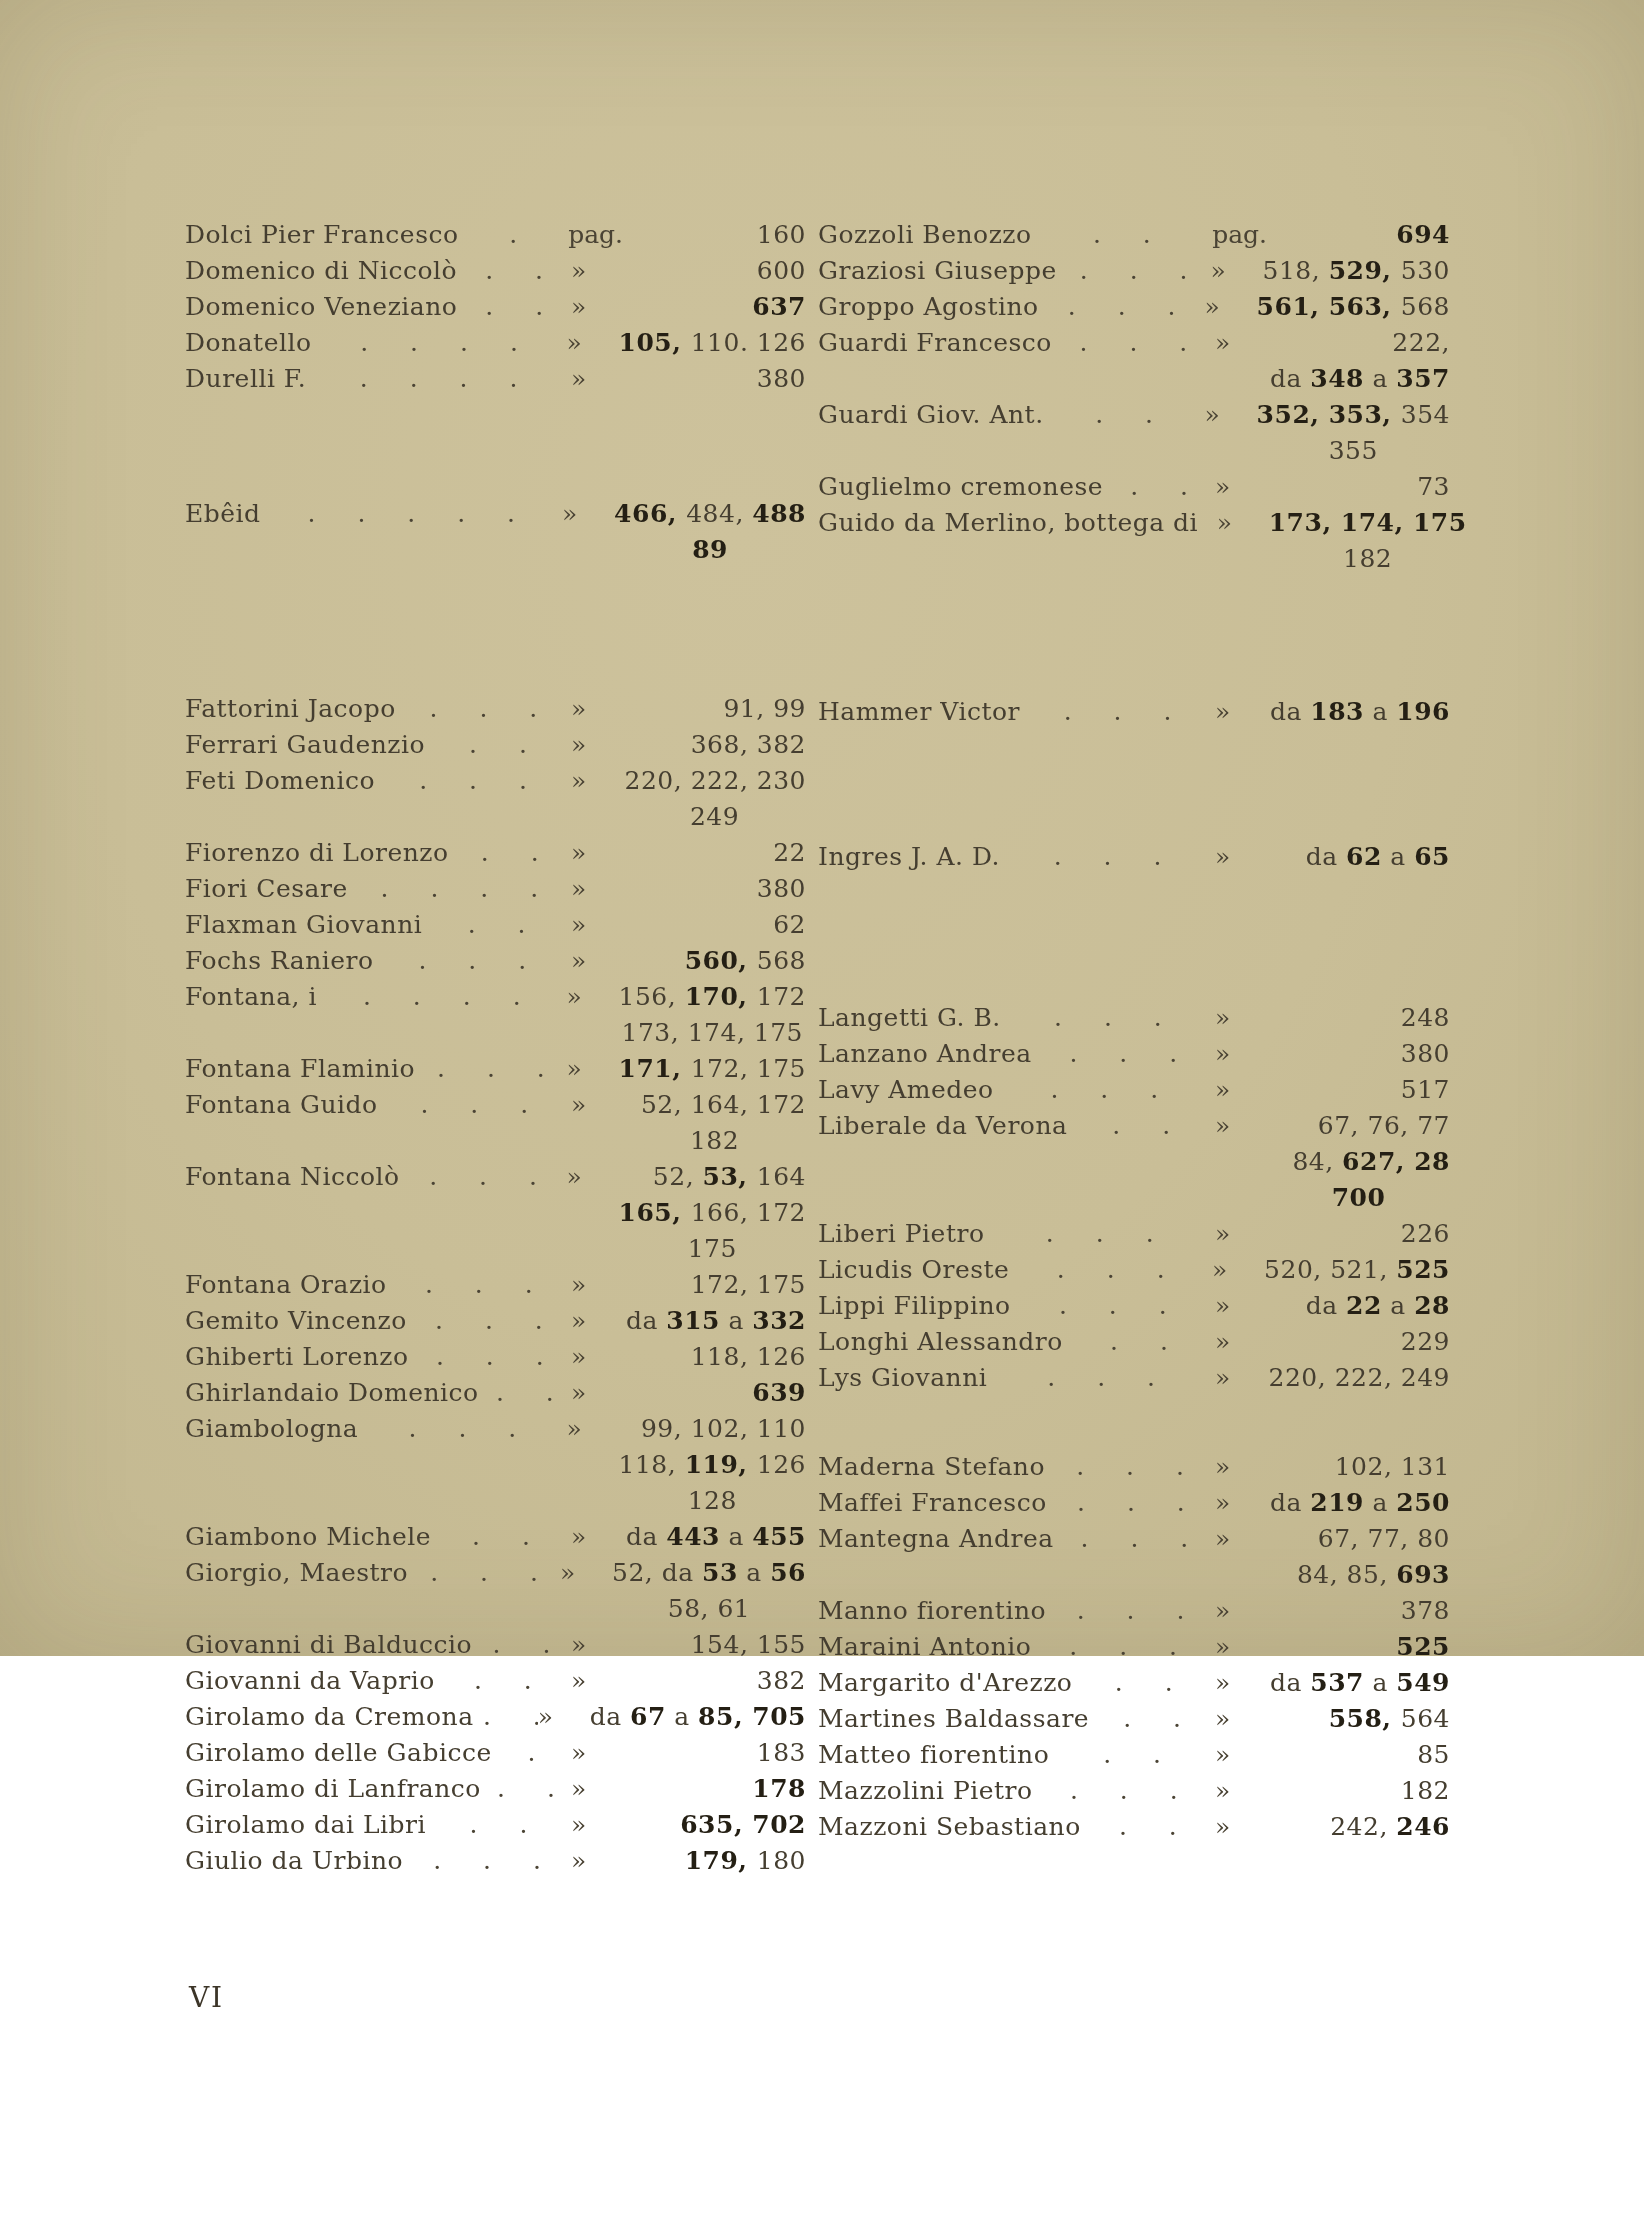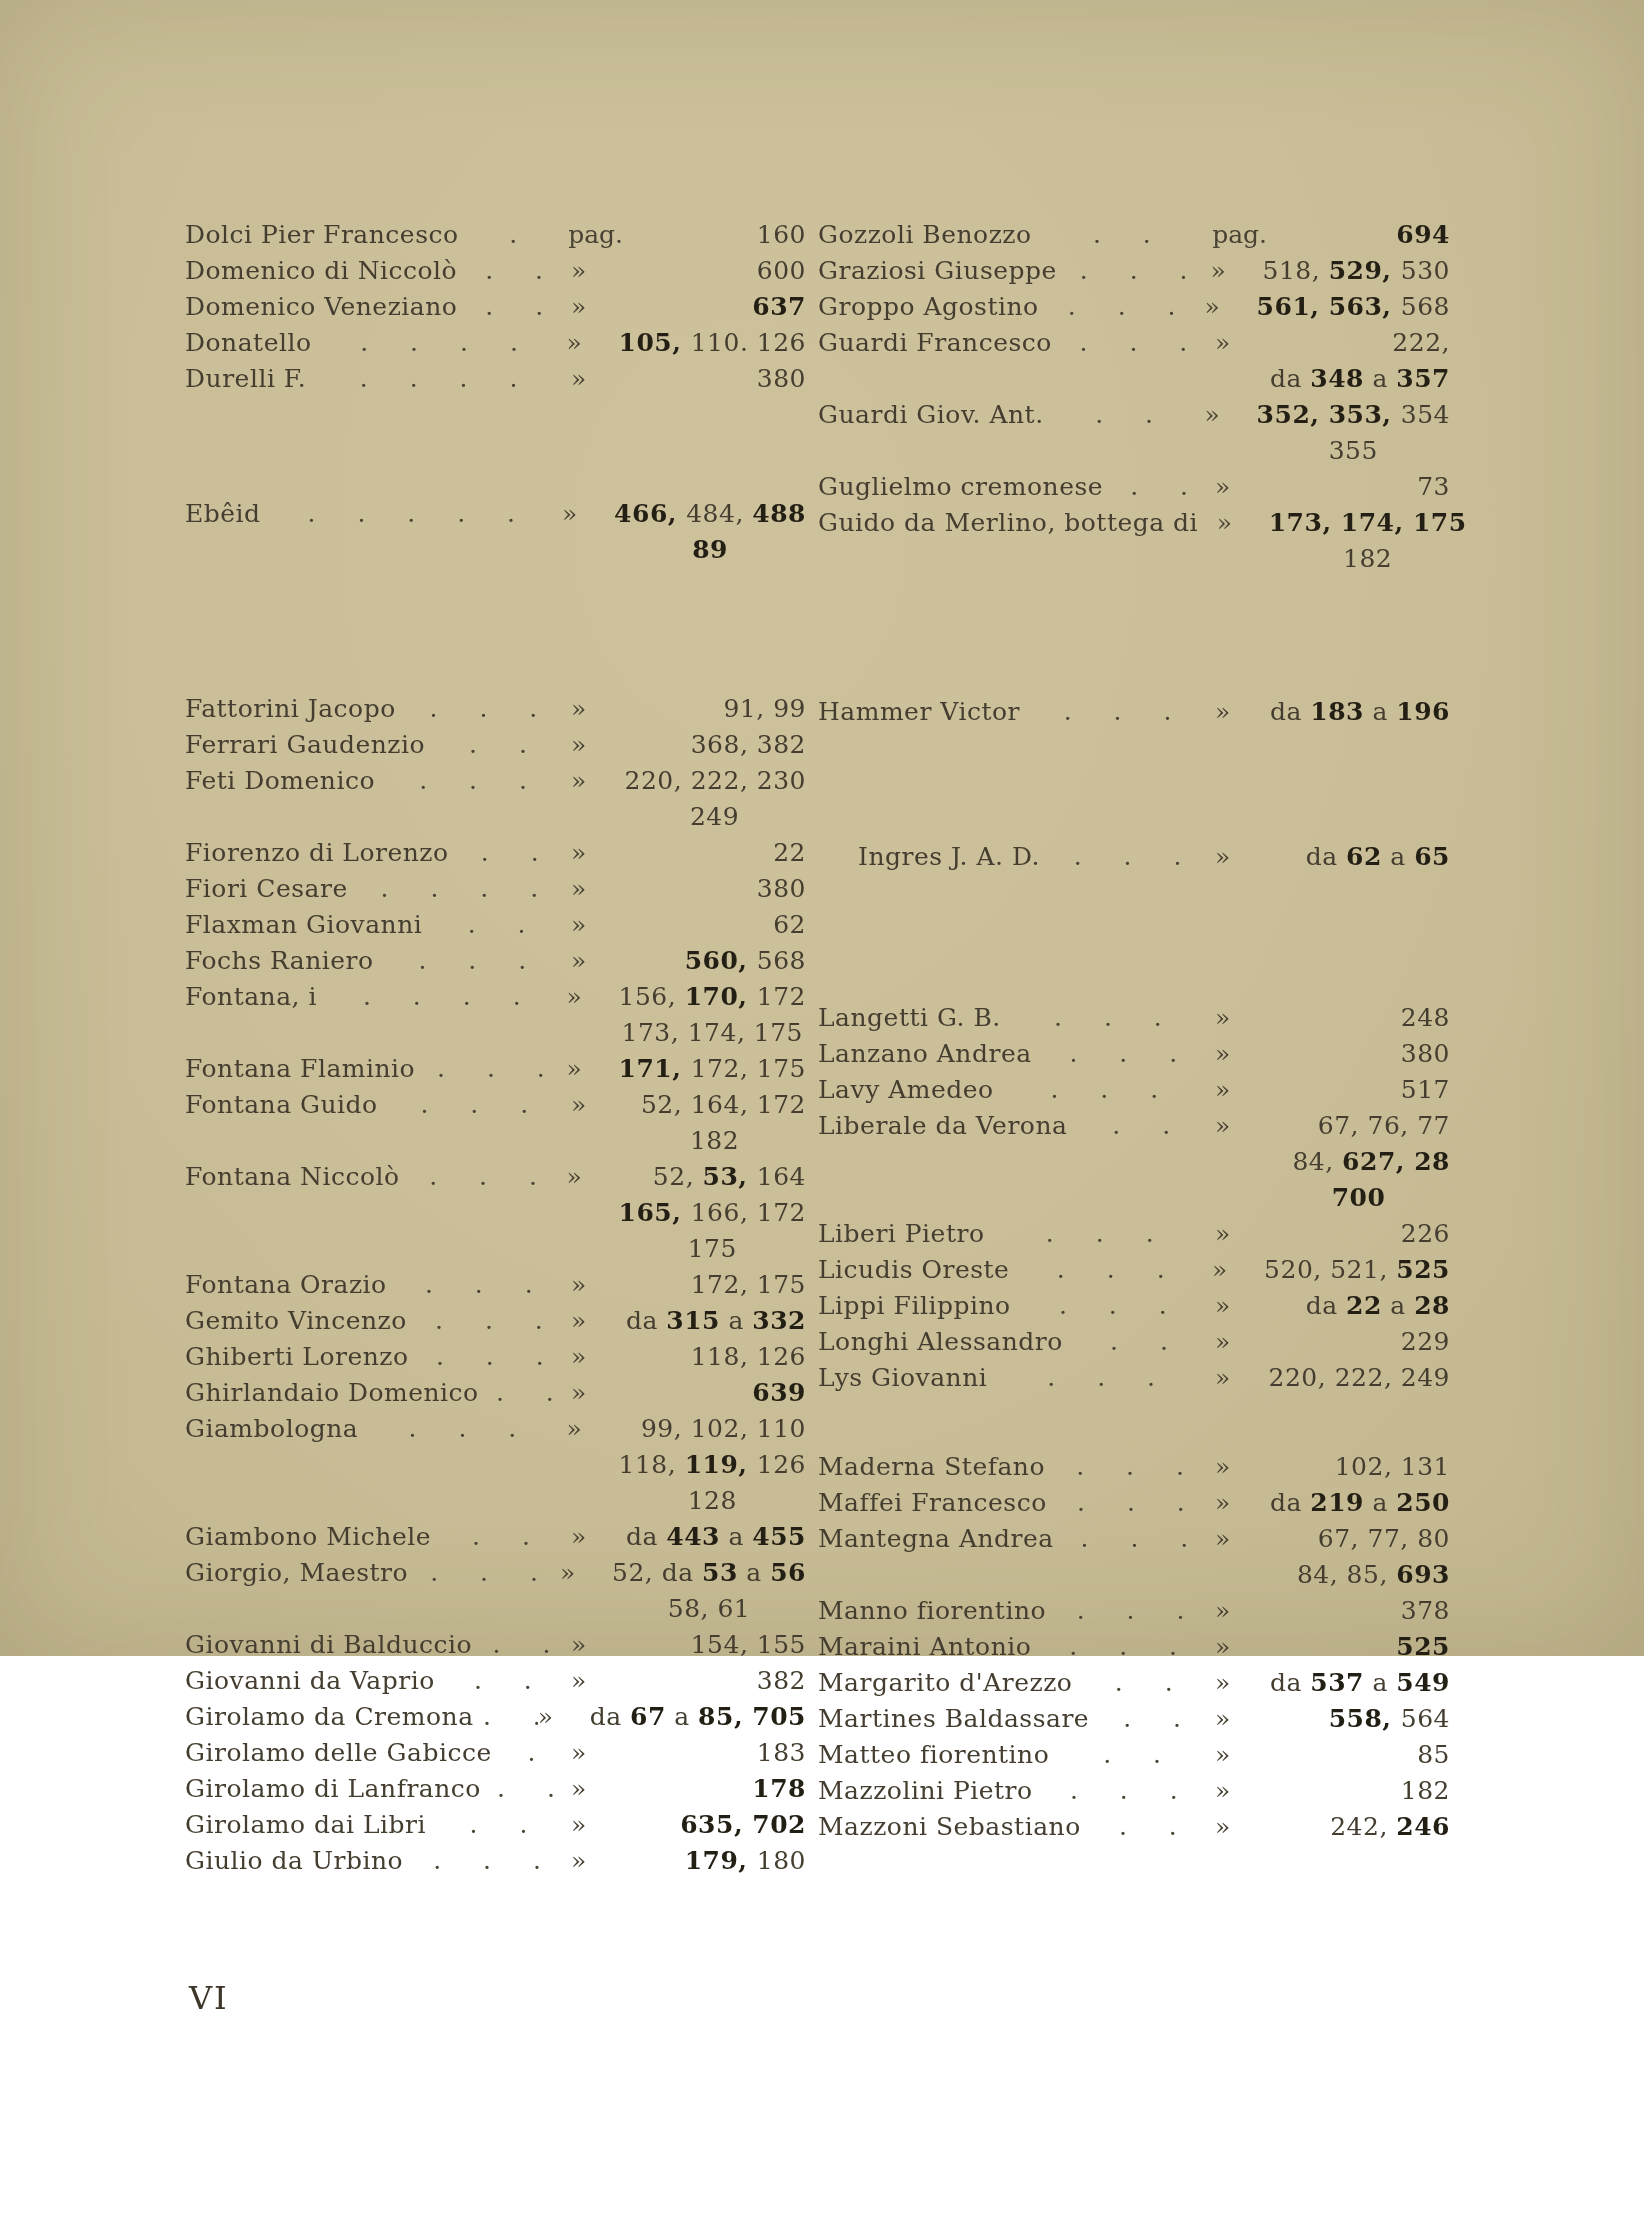--- a/index.html
+++ b/index.html
@@ -16,21 +16,21 @@
   #col-left{left:185px;width:621px;}
   #col-right{left:818px;width:632px;}
   .entry{display:flex;align-items:baseline;}
   .name{white-space:nowrap;letter-spacing:0.5px;}
   .dots{flex:1 1 auto;overflow:hidden;white-space:nowrap;text-align:center;word-spacing:34px;padding:0 9.3px;color:#4a4334;}
   .ref{flex:0 0 52px;text-align:left;color:#4a4334;}
   .pages{flex:0 0 183px;}
   .pline{text-align:right;white-space:nowrap;letter-spacing:0.5px;}
   .pline.cont{text-align:center;}
   .b{font-weight:700;color:#241f14;}
-  #folio{position:absolute;left:189px;top:1980px;font-size:32px;letter-spacing:1.9px;color:#3c3528;}
+  #folio{position:absolute;left:189px;top:1980px;font-size:28px;letter-spacing:1.9px;color:#3c3528;}
 </style>
 </head>
 <body>
 
 <div id="paper">
   <div id="col-left" class="col">
       <div class="entry">
         <span class="name">Dolci Pier Francesco</span>
         <span class="dots">.</span>
         <span class="ref">pag.</span>
@@ -349,21 +349,21 @@
         </div>
       </div>
       <div class="entry" style="margin-top: 117px;">
         <span class="name">Hammer Victor</span>
         <span class="dots">. . .</span>
         <span class="ref">»</span>
         <div class="pages">
           <div class="pline"><span>da </span><span class="b">183</span><span> a </span><span class="b">196</span></div>
         </div>
       </div>
-      <div class="entry" style="margin-top: 109px; margin-left: 40px;">
+      <div class="entry" style="margin-top: 109px;">
         <span class="name">Ingres J. A. D.</span>
         <span class="dots">. . .</span>
         <span class="ref">»</span>
         <div class="pages">
           <div class="pline"><span>da </span><span class="b">62</span><span> a </span><span class="b">65</span></div>
         </div>
       </div>
       <div class="entry" style="margin-top: 125px;">
         <span class="name">Langetti G. B.</span>
         <span class="dots">. . .</span>

